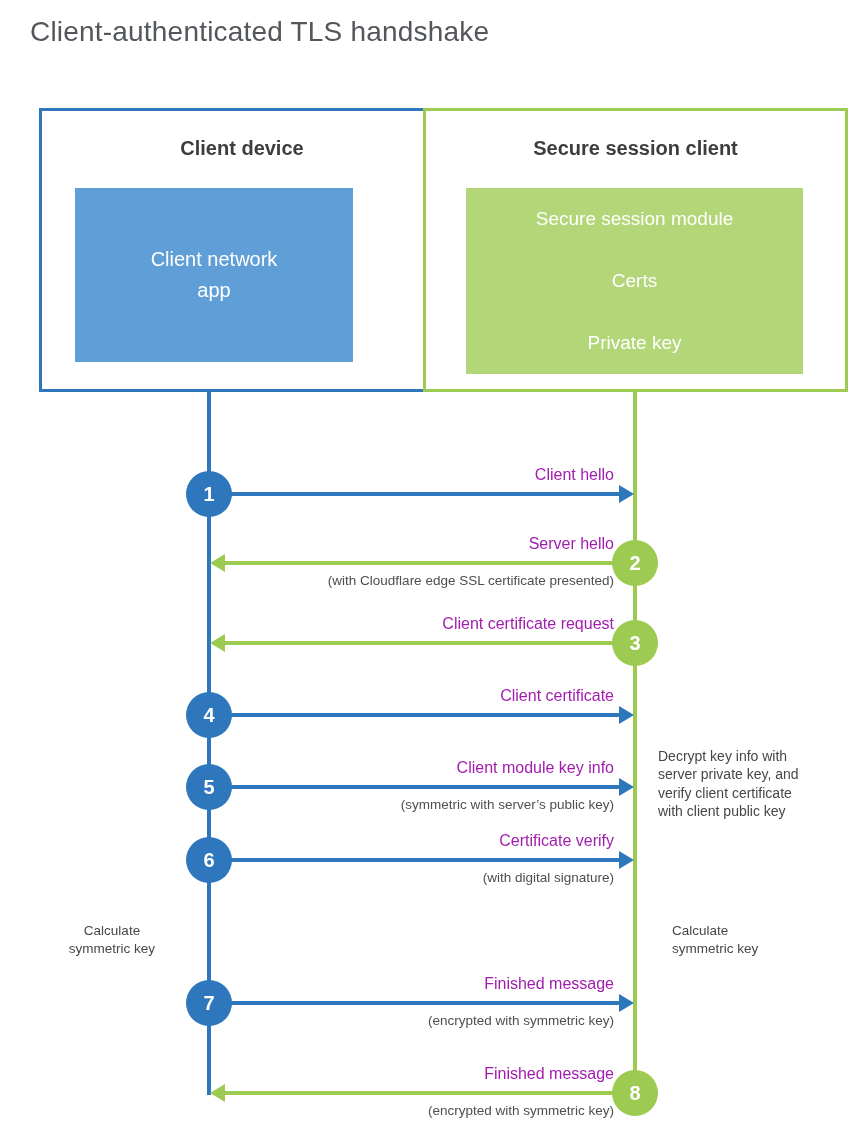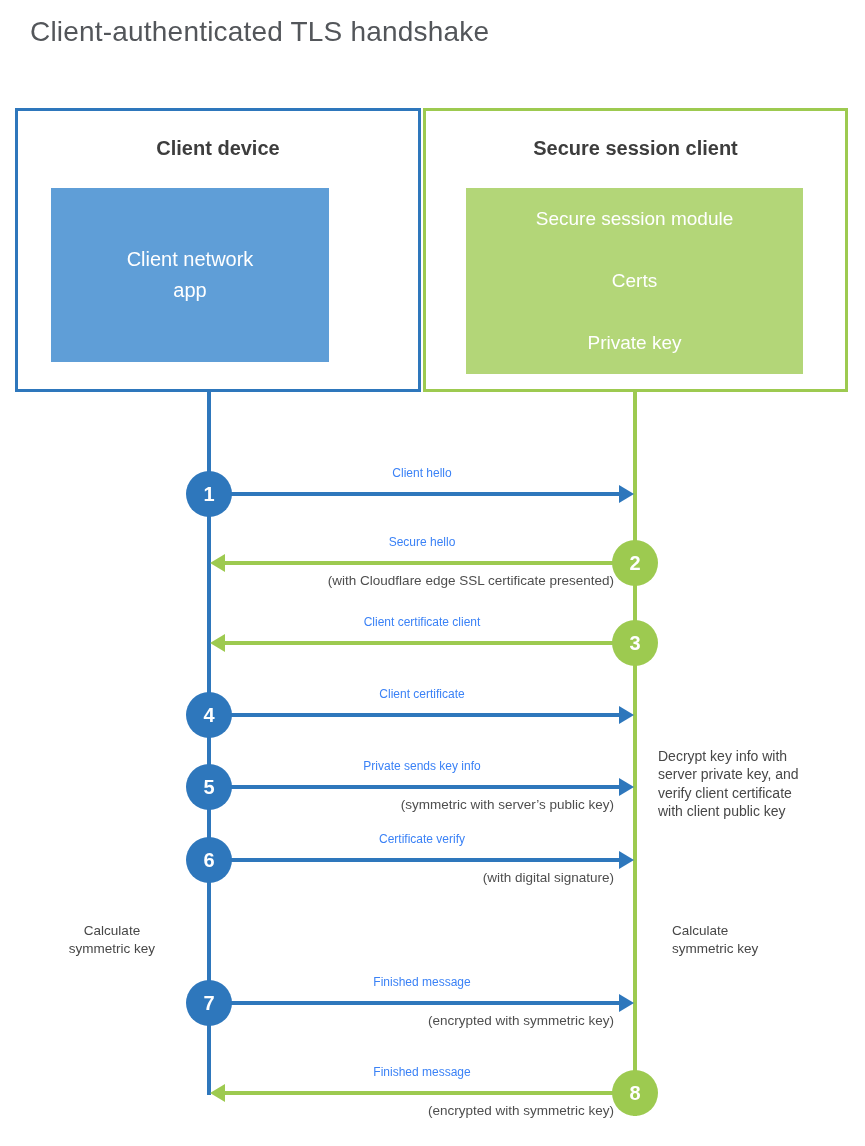--- a/index.html
+++ b/index.html
@@ -6,21 +6,21 @@
     --blue:#2e77bc; --light-blue:#5f9ed7;
     --green:#9dca50; --light-green:#b3d678;
   }
   *{box-sizing:border-box;margin:0;padding:0}
   body{background:#fff;font-family:"Liberation Sans","DejaVu Sans",sans-serif}
   #canvas{position:relative;width:865px;height:1146px;background:#fff;overflow:hidden}
 
   .page-title{position:absolute;left:30px;top:16px;font-size:28px;font-weight:300;color:#53565a;letter-spacing:.2px}
 
   .actor-box{position:absolute;top:108px;height:284px;background:#fff;z-index:2}
-  .actor-box.blue{border:3px solid var(--blue);left:15px;width:406px}
+  .actor-box.blue{border:3px solid var(--blue);left:39px;width:406px}
   .actor-box.green{border:3px solid var(--green);left:423px;width:425px}
   .actor-title{position:absolute;left:0;right:0;top:26px;text-align:center;font-size:20px;font-weight:bold;color:#3d3d3d}
 
   .app-rect{position:absolute;left:33px;top:77px;width:278px;height:174px;background:var(--light-blue);
     display:flex;align-items:center;justify-content:center;text-align:center;color:#fff;font-size:20px;
     line-height:1.55;white-space:pre-line}
   .module-bar{position:absolute;left:40px;width:337px;height:62px;background:var(--light-green);
     display:flex;align-items:center;justify-content:center;color:#fff;font-size:19px}
 
   .lifeline{position:absolute;width:4px;z-index:1}
@@ -37,21 +37,21 @@
   .arrow.right::after{right:-15px;border-left:15px solid}
   .arrow.left::after{left:-15px;border-right:15px solid}
   .arrow.blue.right::after{border-left-color:var(--blue)}
   .arrow.green.left::after{border-right-color:var(--green)}
 
   .step-circle{position:absolute;width:46px;height:46px;border-radius:50%;z-index:5;
     display:flex;align-items:center;justify-content:center;color:#fff;font-size:20px;font-weight:bold}
   .step-circle.blue{background:var(--blue);left:186px}
   .step-circle.green{background:var(--green);left:612px}
 
-  .msg{position:absolute;left:230px;width:384px;text-align:center;font-size:12px;color:#3b82f6;z-index:4}
+  .msg{position:absolute;left:230px;width:384px;text-align:right;font-size:16px;color:#a21caf;z-index:4}
   .msg-sub{position:absolute;left:230px;width:384px;text-align:right;font-size:13.5px;color:#4e4e4e;z-index:4}
 
   .side-note{position:absolute;font-size:14px;color:#474747;line-height:1.32;white-space:pre-line}
   .note-decrypt{left:658px;top:747px;width:180px;text-align:left}
   .calc-left{left:42px;top:922px;width:140px;text-align:center;font-size:13.5px}
   .calc-right{left:672px;top:922px;width:130px;text-align:left;font-size:13.5px}
 </style>
 </head>
 <body>
 
@@ -73,34 +73,34 @@
   </div>
 
   <div class="lifeline blue"></div>
   <div class="lifeline green"></div>
 
   <div class="arrow blue right" style="top:492px"></div>
   <div class="msg" style="top:466px">Client hello</div>
   <div class="step-circle blue" style="top:471px">1</div>
 
   <div class="arrow green left" style="top:561px"></div>
-  <div class="msg" style="top:535px">Secure hello</div>
+  <div class="msg" style="top:535px">Server hello</div>
   <div class="msg-sub" style="top:573px">(with Cloudflare edge SSL certificate presented)</div>
   <div class="step-circle green" style="top:540px">2</div>
 
   <div class="arrow green left" style="top:641px"></div>
-  <div class="msg" style="top:615px">Client certificate client</div>
+  <div class="msg" style="top:615px">Client certificate request</div>
   <div class="step-circle green" style="top:620px">3</div>
 
   <div class="arrow blue right" style="top:713px"></div>
   <div class="msg" style="top:687px">Client certificate</div>
   <div class="step-circle blue" style="top:692px">4</div>
 
   <div class="arrow blue right" style="top:785px"></div>
-  <div class="msg" style="top:759px">Private sends key info</div>
+  <div class="msg" style="top:759px">Client module key info</div>
   <div class="msg-sub" style="top:797px">(symmetric with server’s public key)</div>
   <div class="step-circle blue" style="top:764px">5</div>
 
   <div class="arrow blue right" style="top:858px"></div>
   <div class="msg" style="top:832px">Certificate verify</div>
   <div class="msg-sub" style="top:870px">(with digital signature)</div>
   <div class="step-circle blue" style="top:837px">6</div>
 
   <div class="arrow blue right" style="top:1001px"></div>
   <div class="msg" style="top:975px">Finished message</div>

